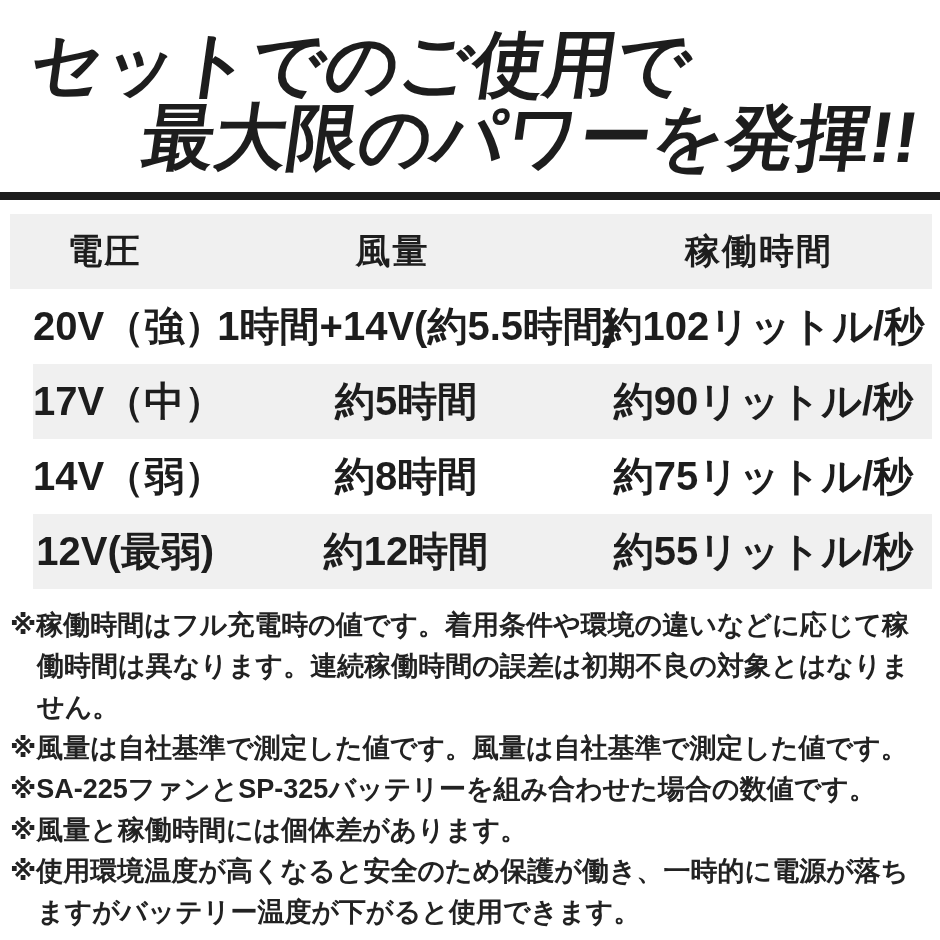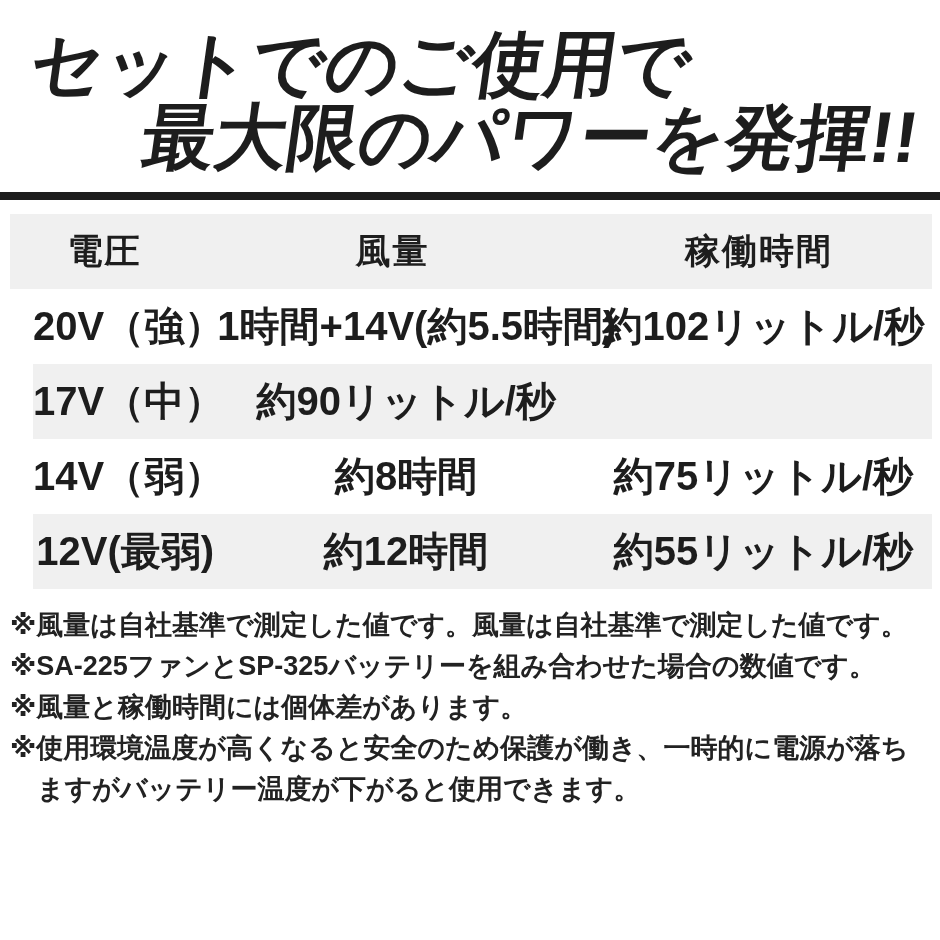--- a/index.html
+++ b/index.html
@@ -117,37 +117,39 @@
     </div>
 
     <div class="spec-row spec-row--data">
       <div class="spec-cell">20V（強）</div>
       <div class="spec-cell">1時間+14V(約5.5時間)</div>
       <div class="spec-cell">約102リットル/秒</div>
     </div>
 
     <div class="spec-row spec-row--data">
       <div class="spec-cell">17V（中）</div>
+      <div class="spec-cell">約5時間</div>
       <div class="spec-cell">約90リットル/秒</div>
     </div>
 
     <div class="spec-row spec-row--data">
       <div class="spec-cell">14V（弱）</div>
       <div class="spec-cell">約8時間</div>
       <div class="spec-cell">約75リットル/秒</div>
     </div>
 
     <div class="spec-row spec-row--data">
       <div class="spec-cell">12V(最弱)</div>
       <div class="spec-cell">約12時間</div>
       <div class="spec-cell">約55リットル/秒</div>
     </div>
 
   </div>
 
   <div class="notes">
+    <div class="note">※稼働時間はフル充電時の値です。着用条件や環境の違いなどに応じて稼働時間は異なります。連続稼働時間の誤差は初期不良の対象とはなりません。</div>
     <div class="note">※風量は自社基準で測定した値です。風量は自社基準で測定した値です。</div>
     <div class="note">※SA-225ファンとSP-325バッテリーを組み合わせた場合の数値です。</div>
     <div class="note">※風量と稼働時間には個体差があります。</div>
     <div class="note">※使用環境温度が高くなると安全のため保護が働き、一時的に電源が落ちますがバッテリー温度が下がると使用できます。</div>
   </div>
 
 </div>
 
 </body></html>

